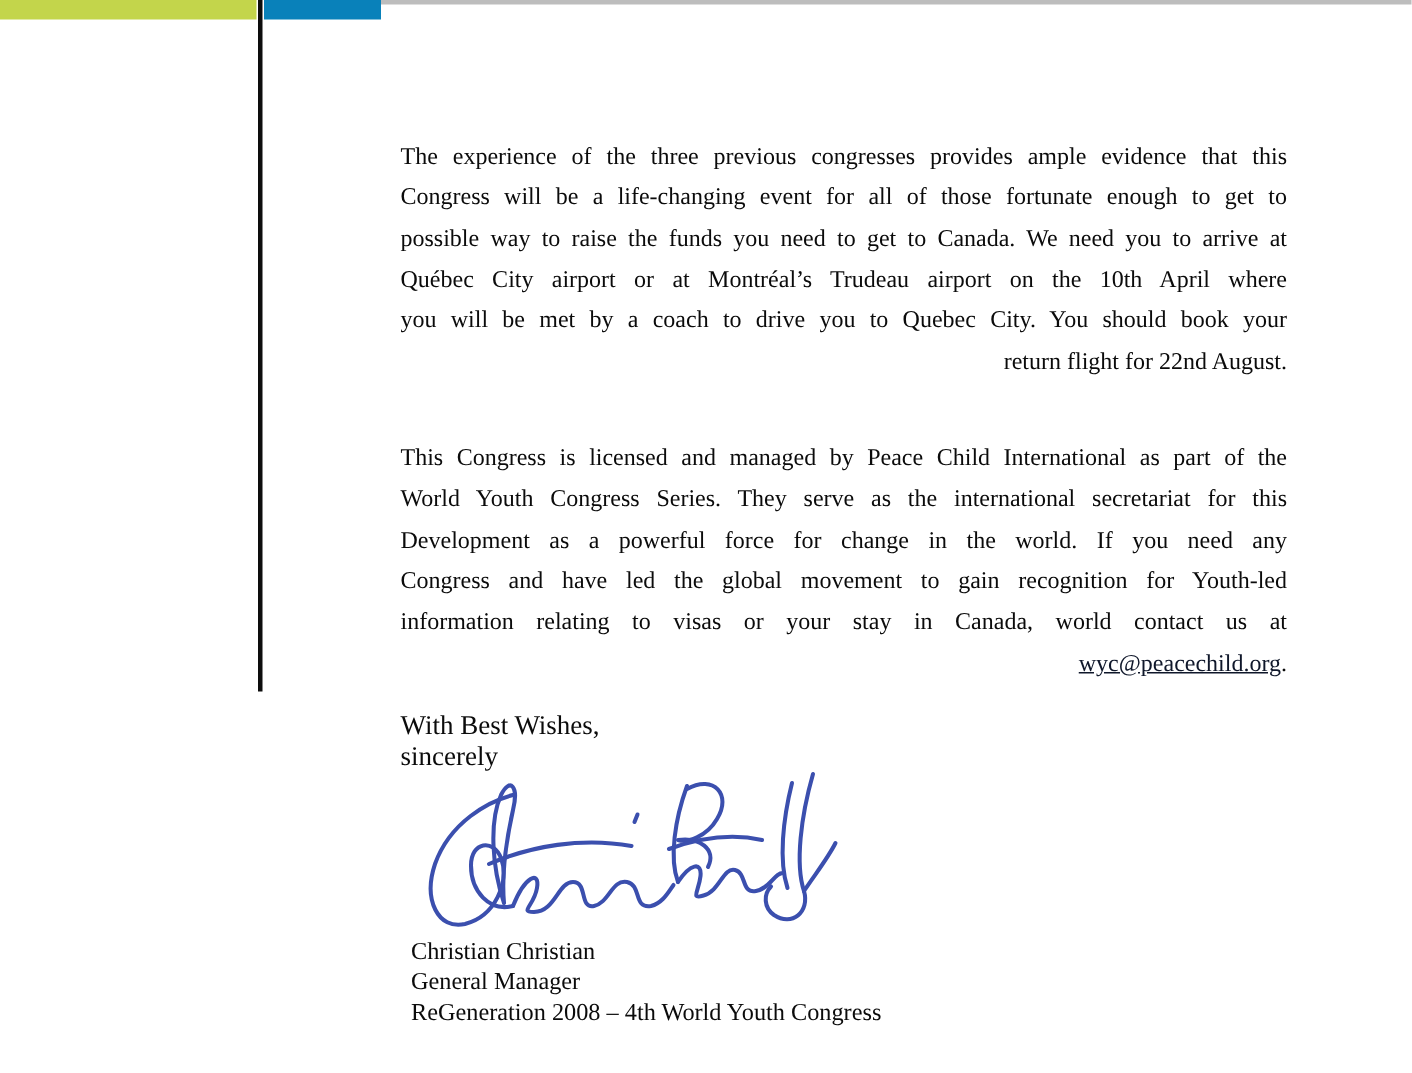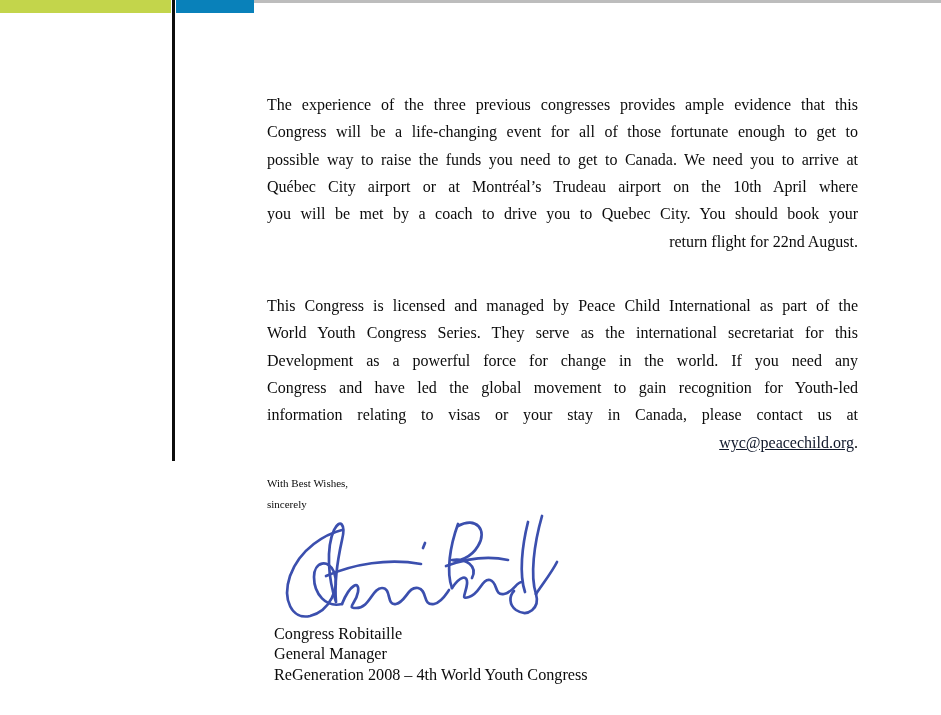--- a/index.html
+++ b/index.html
@@ -11,21 +11,21 @@
   .abs{position:absolute;}
   .bar-green{left:0;top:0;width:171px;height:13px;background:#c3d54b;}
   .rule-v{left:172px;top:0;width:3px;height:461px;background:#0d0d0d;}
   .bar-blue{left:176px;top:0;width:78px;height:13px;background:#0981ba;}
   .hairline{left:254px;top:0;width:687px;height:3px;background:#bdbdbd;}
   .letter{left:267px;top:0;width:591px;height:715px;}
   .para{left:0;width:591px;}
   .ln{height:27.35px;line-height:27.35px;font-size:16px;white-space:nowrap;text-align:right;}
   .j{text-align:justify;text-align-last:justify;}
   .closing{left:0;width:400px;}
-  .cln{height:21px;line-height:21px;font-size:11px;white-space:nowrap;}
+  .cln{height:21px;line-height:21px;font-size:18px;white-space:nowrap;}
   .sig-svg{left:9px;top:514px;width:292px;height:112px;}
   .sig-svg path{fill:none;stroke:#3b4fae;stroke-width:2.7;stroke-linecap:round;stroke-linejoin:round;}
   .sigblock{left:7px;top:624px;width:420px;}
   .sln{height:20.3px;line-height:20.3px;font-size:16.2px;white-space:nowrap;}
   .email-link{color:#0f172a;text-decoration:underline;cursor:pointer;}
 </style>
 </head>
 <body>
 
 <div class="abs bar-green"></div>
@@ -42,21 +42,21 @@
     <div class="ln j">Québec City airport or at Montréal’s Trudeau airport on the 10th April where</div>
     <div class="ln j">you will be met by a coach to drive you to Quebec City. You should book your</div>
     <div class="ln">return flight for 22nd August.</div>
   </div>
 
   <div class="abs para" style="top:292px">
     <div class="ln j">This Congress is licensed and managed by Peace Child International as part of the</div>
     <div class="ln j">World Youth Congress Series. They serve as the international secretariat for this</div>
     <div class="ln j">Development as a powerful force for change in the world. If you need any</div>
     <div class="ln j">Congress and have led the global movement to gain recognition for Youth-led</div>
-    <div class="ln j">information relating to visas or your stay in Canada, please contact us at</div>
+    <div class="ln j">information relating to visas or your stay in Canada, world contact us at</div>
     <div class="ln"><a class="email-link">wyc@peacechild.org</a><span>.</span></div>
   </div>
 
   <div class="abs closing" style="top:473px">
     <div class="cln">With Best Wishes,</div>
     <div class="cln">sincerely</div>
   </div>
 
   <svg class="abs sig-svg" viewBox="0 0 292 112" aria-hidden="true">
 
@@ -79,18 +79,18 @@
     <path d="M 176 74 C 184 62, 192 60, 191 70 C 190 80, 184 86, 193 83 C 204 80, 206 64, 214 66 C 222 68, 218 82, 228 80 C 238 78, 240 68, 246 68"></path>
 
     <path d="M 252 8 C 246 32, 243 60, 249 78"></path>
     <path d="M 266 2 C 258 30, 254 62, 260 80"></path>
 
     <path d="M 260 80 C 264 94, 252 104, 240 96 C 233 91, 233 82, 238 77"></path>
     <path d="M 260 80 C 268 68, 276 58, 281 48"></path>
   </svg>
 
   <div class="abs sigblock">
-    <div class="sln">Congress Robitaille</div>
+    <div class="sln">Christian Christian</div>
     <div class="sln">General Manager</div>
     <div class="sln">ReGeneration 2008 – 4th World Youth Congress</div>
   </div>
 
 </div>
 
 </body></html>

